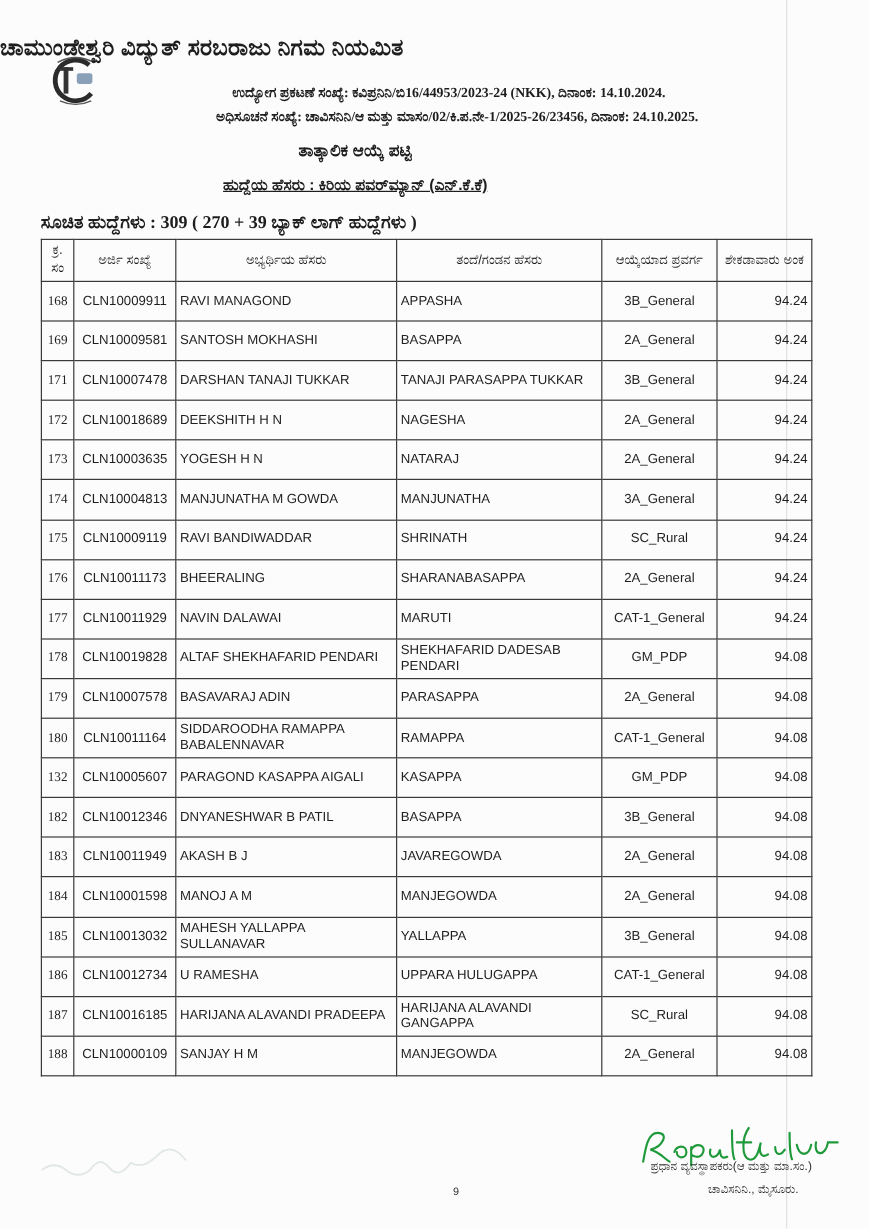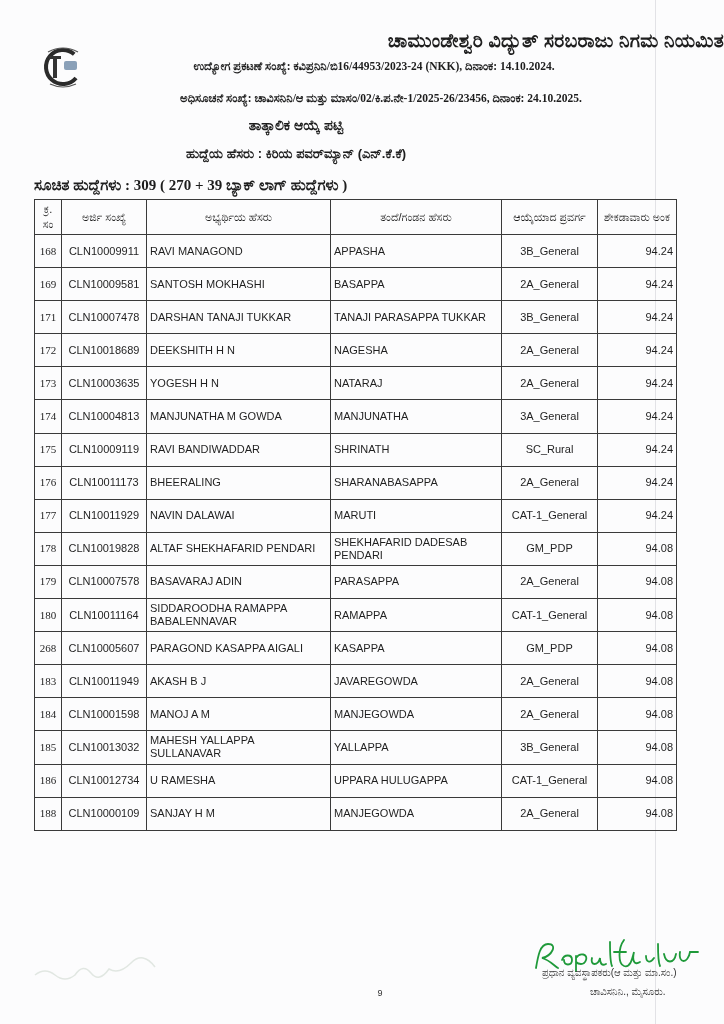--- a/index.html
+++ b/index.html
@@ -2,27 +2,27 @@
 <html><head>
   <meta charset="utf-8">
   <style>
     html, body { margin: 0; padding: 0; }
     body {
       width: 724px; height: 1024px; background: #fcfcfd; position: relative; overflow: hidden;
       font-family: "Liberation Sans", "DejaVu Sans", sans-serif; color: #222;
     }
     .scan-line { position: absolute; left: 655px; top: 0; width: 1px; height: 1024px; background: #e2e2e6; }
     .logo { position: absolute; left: 40px; top: 44px; width: 46px; height: 46px; }
-    .h-title { position: absolute; left: 0; width: 724px; text-align: right; top: 30px; font-size: 19px; font-weight: bold; color: #1e1e1e; letter-spacing: 0.2px; }
+    .h-title { position: absolute; left: 0; width: 724px; text-align: left; top: 30px; font-size: 19px; font-weight: bold; color: #1e1e1e; letter-spacing: 0.2px; }
     .h-line { position: absolute; left: 0; width: 724px; text-align: center; font-family: "Liberation Serif", "DejaVu Serif", serif; font-weight: bold; font-size: 11.5px; color: #1d1d1d; }
-    .h-line.l1 { top: 60px; padding-left: 24px; box-sizing: border-box; }
+    .h-line.l1 { top: 72px; padding-left: 24px; box-sizing: border-box; }
     .h-line.l2 { top: 92px; padding-left: 38px; box-sizing: border-box; }
     .h-sub { position: absolute; left: 0; width: 592px; text-align: center; font-weight: bold; color: #1d1d1d; }
     .h-sub.s1 { top: 117px; font-size: 14px; }
-    .h-sub.s2 { top: 146px; font-size: 13px; }
+    .h-sub.s2 { top: 146px; font-size: 13px; text-decoration: underline; }
     .notified { position: absolute; left: 34px; top: 177px; font-size: 15px; font-weight: bold; color: #1d1d1d; font-family: "Liberation Serif", "DejaVu Serif", serif; }
 
     table.list { position: absolute; left: 34px; top: 199px; width: 642px; border-collapse: collapse; table-layout: fixed; }
     table.list th, table.list td { border: 1px solid #3a3a3a; font-size: 11px; color: #1f1f1f; padding: 0 3px; overflow: hidden; }
     table.list th { height: 34px; font-weight: normal; font-size: 11px; text-align: center; line-height: 15px; }
     table.list td { height: 32.1px; line-height: 13px; }
     td.c-no { text-align: center; font-family: Liberation Serif, serif; }
     td.c-app { text-align: center; }
     td.c-cat { text-align: center; }
     td.c-score { text-align: right; padding-right: 12px; }
@@ -164,25 +164,33 @@
       </tr>
       <tr>
         <td class="c-no">180</td>
         <td class="c-app">CLN10011164</td>
         <td class="c-name">SIDDAROODHA RAMAPPA BABALENNAVAR</td>
         <td class="c-father">RAMAPPA</td>
         <td class="c-cat">CAT-1_General</td>
         <td class="c-score">94.08</td>
       </tr>
       <tr>
-        <td class="c-no">268</td>
+        <td class="c-no">132</td>
         <td class="c-app">CLN10005607</td>
         <td class="c-name">PARAGOND KASAPPA AIGALI</td>
         <td class="c-father">KASAPPA</td>
         <td class="c-cat">GM_PDP</td>
+        <td class="c-score">94.08</td>
+      </tr>
+      <tr>
+        <td class="c-no">182</td>
+        <td class="c-app">CLN10012346</td>
+        <td class="c-name">DNYANESHWAR B PATIL</td>
+        <td class="c-father">BASAPPA</td>
+        <td class="c-cat">3B_General</td>
         <td class="c-score">94.08</td>
       </tr>
       <tr>
         <td class="c-no">183</td>
         <td class="c-app">CLN10011949</td>
         <td class="c-name">AKASH B J</td>
         <td class="c-father">JAVAREGOWDA</td>
         <td class="c-cat">2A_General</td>
         <td class="c-score">94.08</td>
       </tr>
@@ -201,20 +209,28 @@
         <td class="c-father">YALLAPPA</td>
         <td class="c-cat">3B_General</td>
         <td class="c-score">94.08</td>
       </tr>
       <tr>
         <td class="c-no">186</td>
         <td class="c-app">CLN10012734</td>
         <td class="c-name">U RAMESHA</td>
         <td class="c-father">UPPARA HULUGAPPA</td>
         <td class="c-cat">CAT-1_General</td>
+        <td class="c-score">94.08</td>
+      </tr>
+      <tr>
+        <td class="c-no">187</td>
+        <td class="c-app">CLN10016185</td>
+        <td class="c-name">HARIJANA ALAVANDI PRADEEPA</td>
+        <td class="c-father">HARIJANA ALAVANDI GANGAPPA</td>
+        <td class="c-cat">SC_Rural</td>
         <td class="c-score">94.08</td>
       </tr>
       <tr>
         <td class="c-no">188</td>
         <td class="c-app">CLN10000109</td>
         <td class="c-name">SANJAY H M</td>
         <td class="c-father">MANJEGOWDA</td>
         <td class="c-cat">2A_General</td>
         <td class="c-score">94.08</td>
       </tr>

